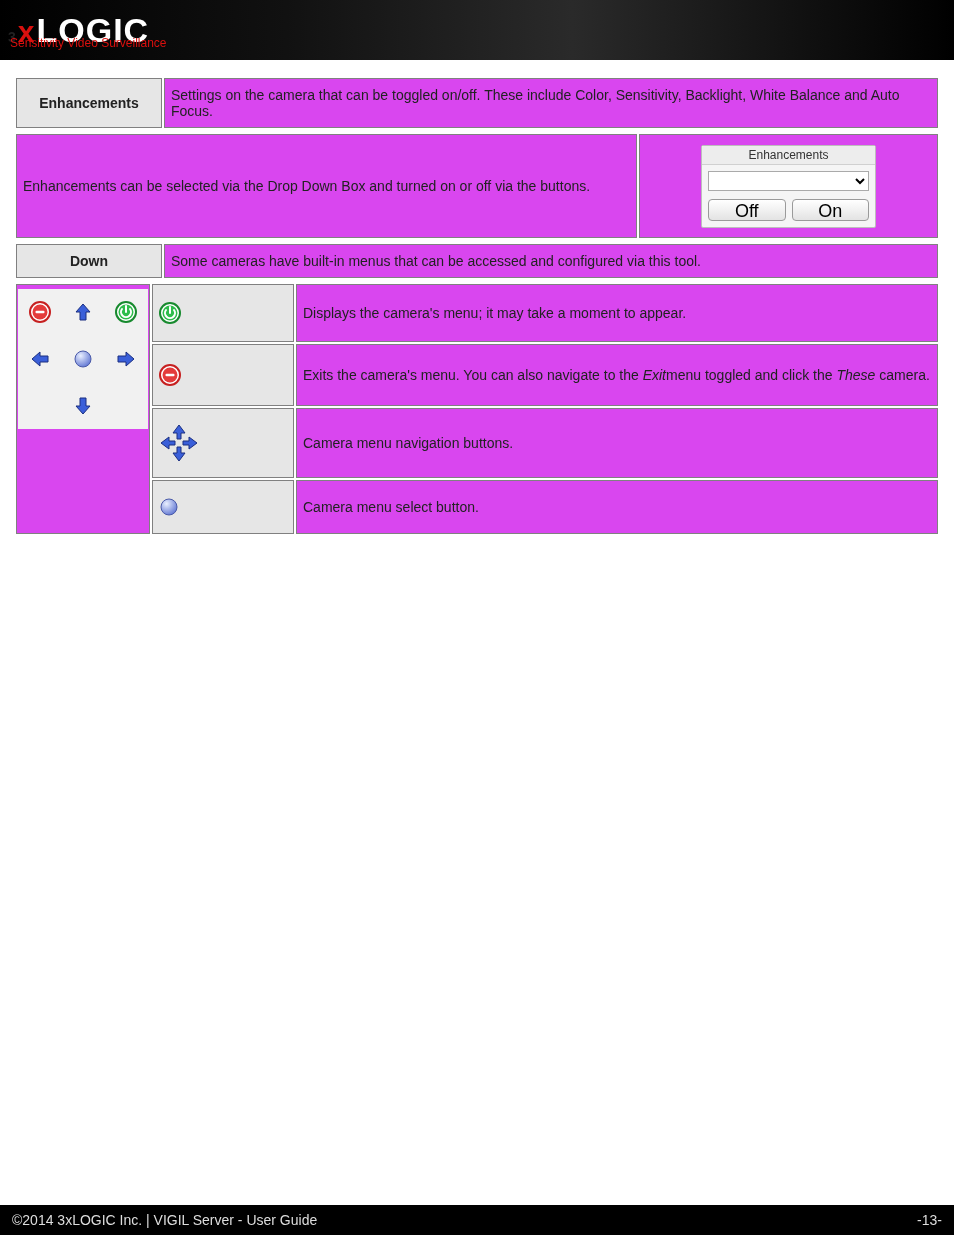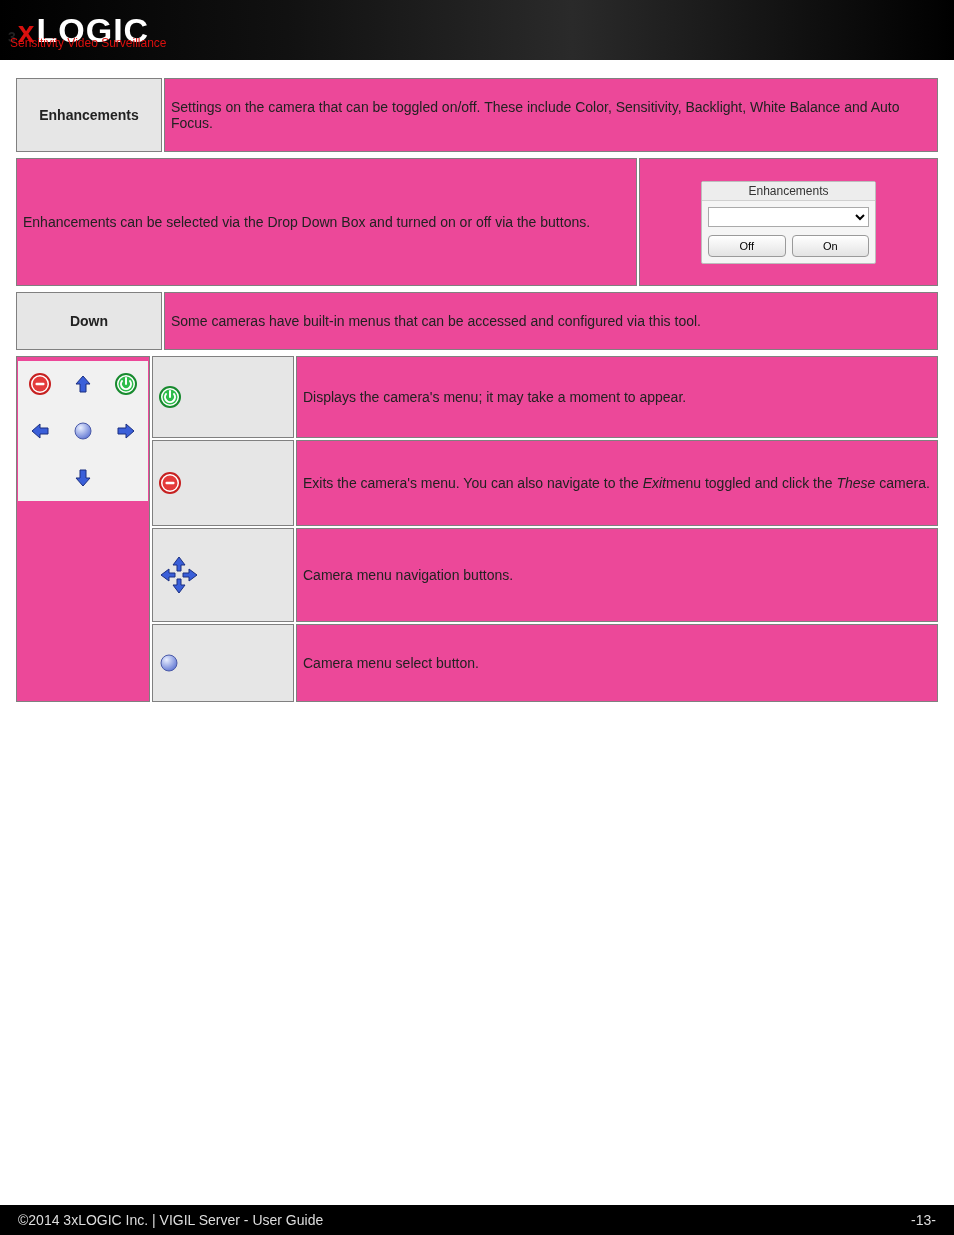--- a/index.html
+++ b/index.html
@@ -4,37 +4,37 @@
 <style>
 html,body{margin:0;padding:0;font-family:"Trebuchet MS",Tahoma,Arial,sans-serif;font-size:14px;color:#222}
 body{width:954px;height:1235px;display:flex;flex-direction:column;background:#fff}
 .banner{height:60px;background:linear-gradient(90deg,#000 0%,#111 30%,#2a2a2a 60%,#000 100%);position:relative;display:flex;align-items:center;padding-left:8px}
 .banner .logo{display:flex;align-items:baseline;font-family:Arial,Helvetica,sans-serif;font-weight:bold}
 .banner .logo .x{color:#d9100e;font-size:30px;margin:0 2px}
 .banner .logo .logic{color:#fff;font-size:34px;letter-spacing:1px}
 .banner .tagline{position:absolute;left:10px;top:36px;font-size:12px;color:#d9100e;font-family:Arial,sans-serif}
 .content{flex:1;padding:16px 14px}
 table.doc{border-collapse:separate;border-spacing:2px;width:100%;margin-bottom:2px}
-table.doc td{border:1px solid #808080;padding:20px 6px;font-size:14px;vertical-align:middle}
+table.doc td{border:1px solid #808080;padding:8px 6px;font-size:14px;vertical-align:middle}
 td.hdr{background:#e6e6e6;font-weight:bold;text-align:center}
 td.iconcell{background:#e6e6e6;text-align:center;vertical-align:middle}
-td.bodycell{background:#ec4899}
+td.bodycell{background:#d946ef}
 
 .enh-widget{width:175px;margin:0 auto;font-family:Tahoma,Arial,sans-serif;font-size:12px;color:#333}
 .enh-widget .grp{border:1px solid #bdbdbd;border-radius:2px;padding:6px;background:#f5f5f5}
 .enh-widget .grp-title{margin:-6px -6px 6px -6px;padding:2px 6px;background:#ededed;border-bottom:1px solid #d0d0d0}
 .enh-widget select{width:100%;height:20px;border:1px solid #aaa;background:#fff}
 .enh-widget .btnrow{display:flex;gap:6px;margin-top:8px}
-.enh-widget button{flex:1;height:22px;border:1px solid #9a9a9a;border-radius:4px;background:linear-gradient(#ffffff,#e3e3e3);font-size:11px;cursor:pointer}
+.enh-widget button{flex:1;height:22px;border:1px solid #9a9a9a;border-radius:4px;background:linear-gradient(#ffffff,#e3e3e3);font-size:18px;cursor:pointer}
 
 .navpad{width:130px;height:140px;margin:4px auto;background:#f1f1f1;display:grid;grid-template-columns:repeat(3,1fr);grid-template-rows:repeat(3,1fr);place-items:center}
 .navpad .cell{width:36px;height:36px;display:flex;align-items:center;justify-content:center}
 svg.icon{display:block}
 .arrow-cluster{width:40px;height:40px}
-.footerbar{height:30px;background:#000;color:#ddd;display:flex;align-items:center;justify-content:space-between;padding:0 18px;font-family:"Trebuchet MS",Arial,sans-serif;font-size:14px;border-top:6px solid #fff}
+.footerbar{height:30px;background:#000;color:#ddd;display:flex;align-items:center;justify-content:space-between;padding:0 12px;font-family:"Trebuchet MS",Arial,sans-serif;font-size:14px;border-top:6px solid #fff}
 </style>
 </head>
 <body>
 
 <div class="banner">
   <div class="logo">
     <span>3</span>
     <span class="x">x</span>
     <span class="logic">LOGIC</span>
   </div>

